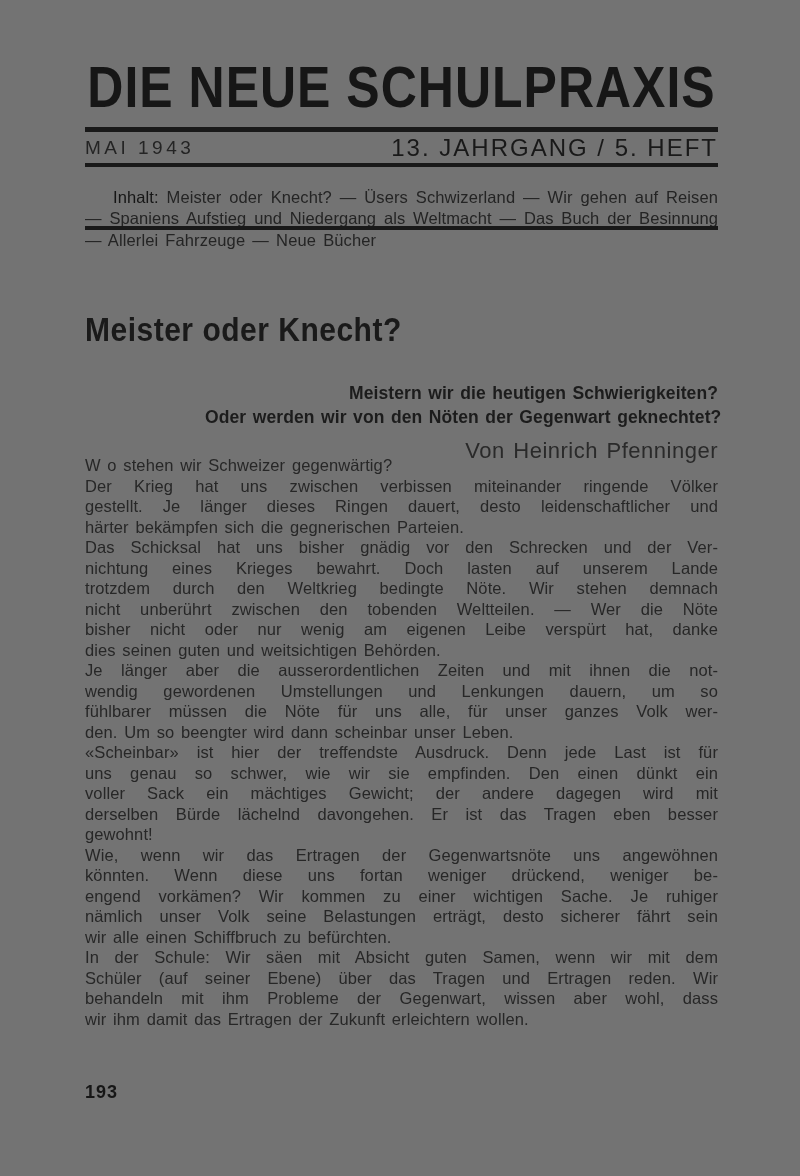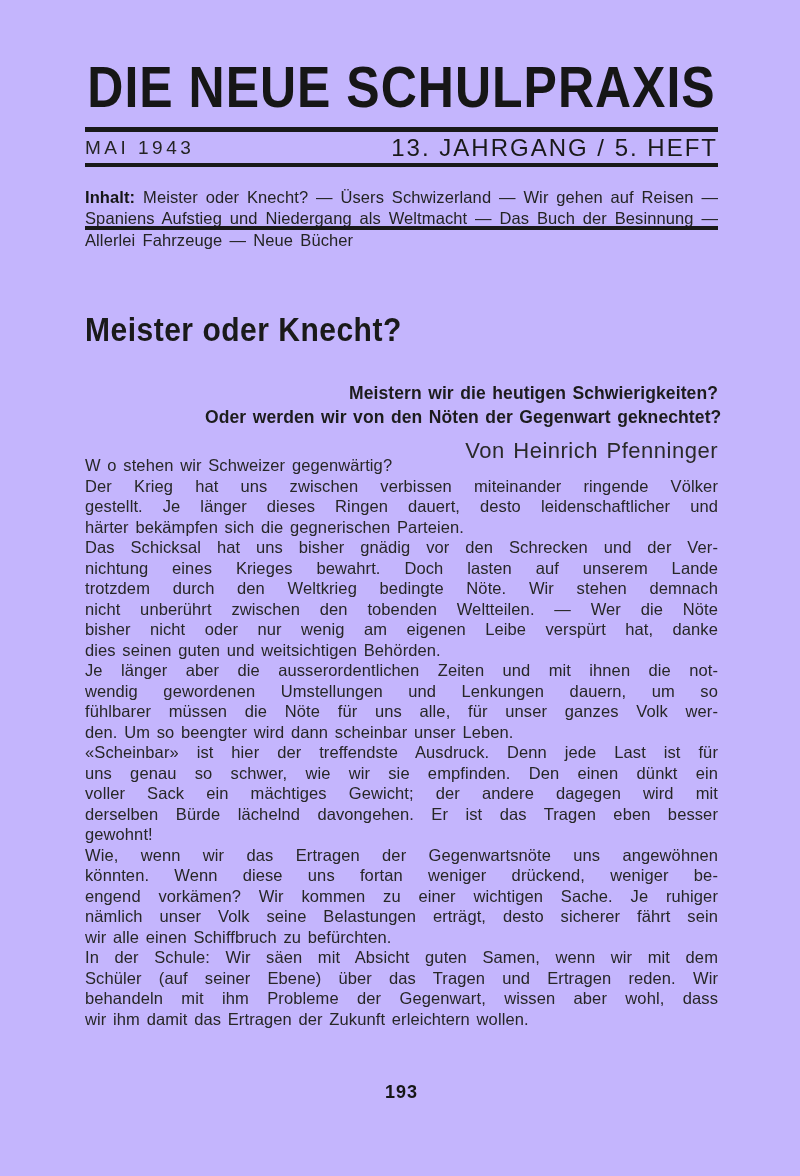--- a/index.html
+++ b/index.html
@@ -5,21 +5,21 @@
   html,body{margin:0;padding:0;}
   body{
     width:800px;height:1176px;
     background:#f2f2f0;
     font-family:"Liberation Sans", sans-serif;
     -webkit-font-smoothing:antialiased;
   }
   .page{
     position:relative;
     width:800px;height:1176px;
-    background:#c4b5fd;
+    background:#737373;
     color:#1d1d1d;
     overflow:hidden;
   }
   .column{
     position:absolute;
     left:85px;top:0;
     width:633px;height:1176px;
   }
   
   .masthead-title{
@@ -47,21 +47,21 @@
     font-size:24px;font-weight:normal;letter-spacing:2px;color:#191919;
   }
   
   .inhalt{
     position:absolute;top:170px;left:0;width:633px;
     font-size:16.5px;line-height:21.5px;
     text-align:justify;
     word-spacing:2.5px;letter-spacing:0.1px;
     color:#242424;
   }
-  .inhalt .label{font-weight:bold;color:#161616;}
+  .inhalt .label{font-weight:normal;color:#161616;margin-left:28px;}
   
   .headline{
     position:absolute;top:312px;left:0;
     font-size:30px;font-weight:bold;
     letter-spacing:0.5px;color:#1a1a1a;
     transform:scale(1.0,1.08);transform-origin:left top;
     white-space:nowrap;
   }
   .subtitle{
     position:absolute;top:381px;left:120px;width:513px;
@@ -90,21 +90,21 @@
     word-spacing:2px;
     white-space:nowrap;
   }
   .bline.final{
     text-align:left;text-align-last:left;-moz-text-align-last:left;
     white-space:nowrap;
   }
   
   .page-number{
     position:absolute;top:1082px;left:0;width:633px;
-    text-align:center;
+    text-align:left;
     font-size:18px;font-weight:bold;color:#161616;
     letter-spacing:1px;
   }
 </style>
 </head>
 <body>
 
 <div class="page">
   <div class="column">
 

